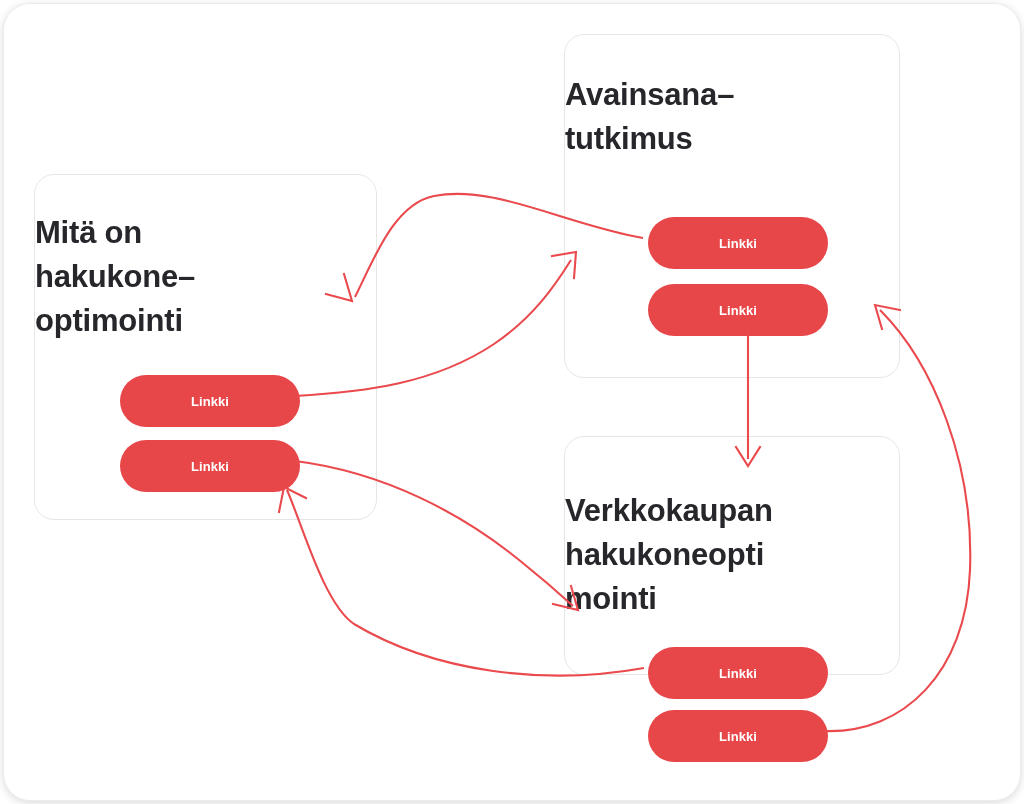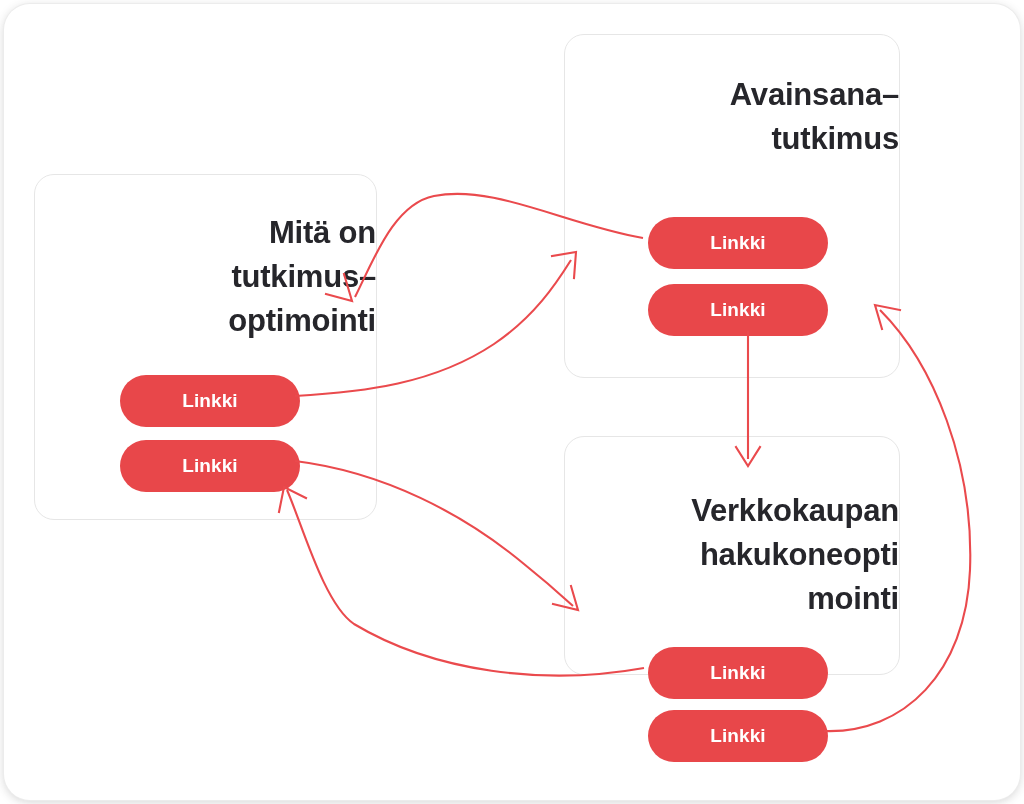--- a/index.html
+++ b/index.html
@@ -37,40 +37,40 @@
     z-index: 3;
   }
   #card-left  { left: 30px;  top: 170px; width: 343px; height: 346px; }
   #card-top   { left: 560px; top: 30px;  width: 336px; height: 344px; }
   #card-bot   { left: 560px; top: 432px; width: 336px; height: 239px; }
 
   .card-title {
     position: absolute;
     left: 0;
     width: 100%;
-    text-align: right;
+    text-align: left;
     font-size: 31px;
     font-weight: bold;
     line-height: 44px;
     letter-spacing: -0.2px;
     color: #26262b;
     white-space: pre-line;
   }
   #card-left .card-title { top: 36px; }
   #card-top  .card-title { top: 38px; }
   #card-bot  .card-title { top: 52px; }
 
   
   .linkki {
     position: absolute;
     height: 52px;
     border-radius: 26px;
     background: #e8474a;
     color: #ffffff;
-    font-size: 19px;
+    font-size: 13px;
     font-weight: bold;
     display: flex;
     align-items: center;
     justify-content: center;
     letter-spacing: 0.1px;
     cursor: pointer;
     user-select: none;
     z-index: 6;
   }
   #card-left .linkki { left: 85px; width: 180px; }
@@ -134,21 +134,21 @@
     </g>
 
     <g>
       <path d="M 820,727 C 900,730 962,668 966,566 C 970,460 930,360 876,306"></path>
       <polyline points="896,306 871,301 878,325"></polyline>
     </g>
   </svg>
 
   <div id="card-left" class="card">
     <div class="card-title">Mitä on
-tutkimus–
+hakukone–
 optimointi</div>
     <div class="linkki l1">Linkki</div>
     <div class="linkki l2">Linkki</div>
   </div>
 
   <div id="card-top" class="card">
     <div class="card-title">Avainsana–
 tutkimus</div>
     <div class="linkki l1">Linkki</div>
     <div class="linkki l2">Linkki</div>

